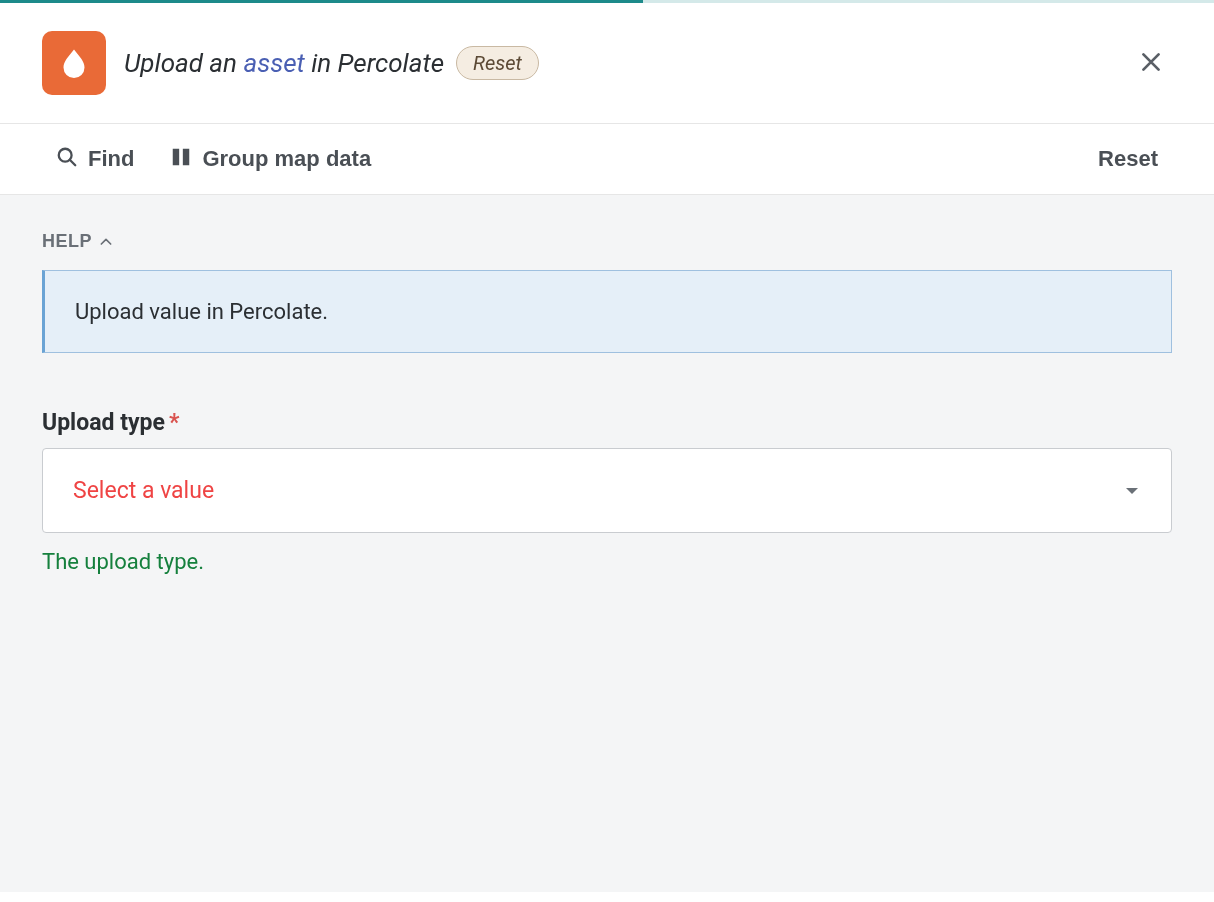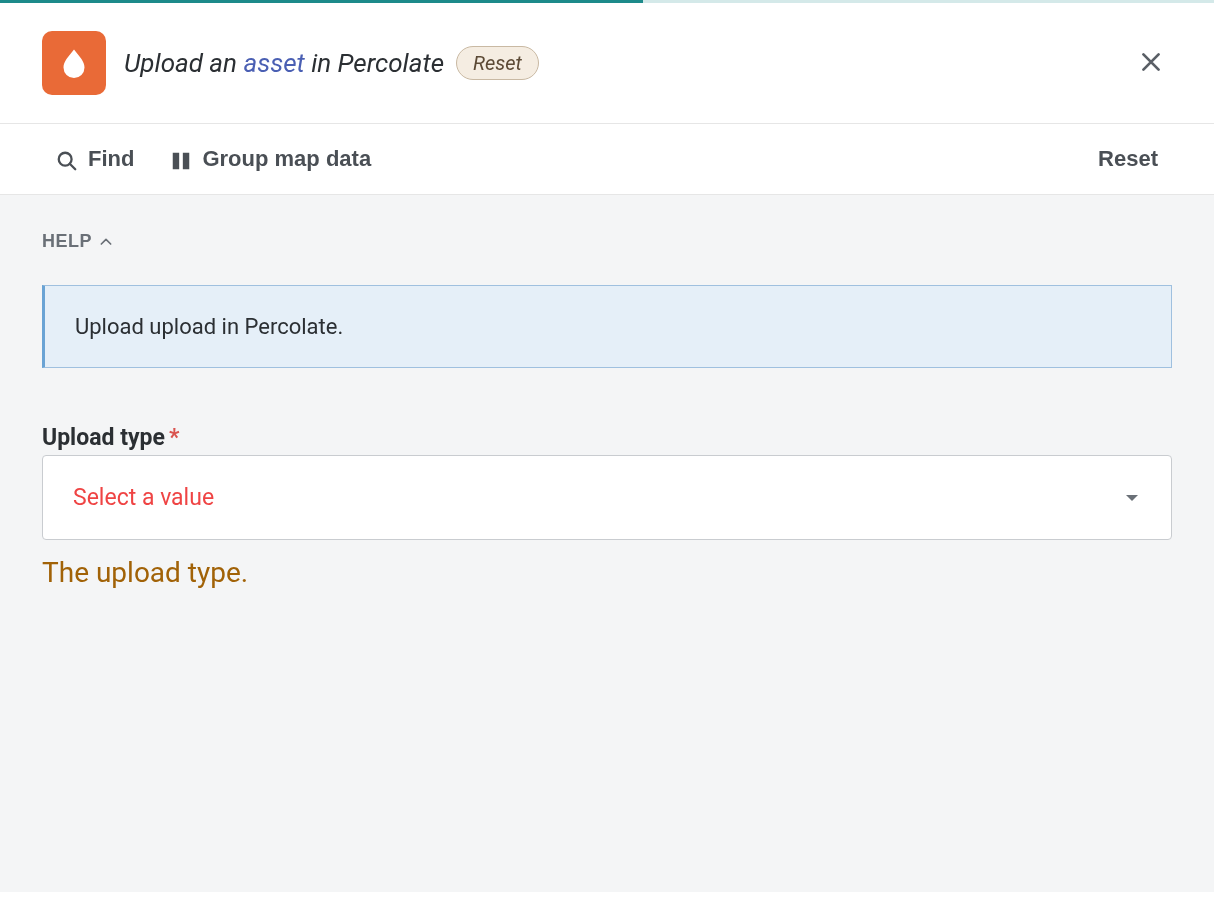--- a/index.html
+++ b/index.html
@@ -87,21 +87,21 @@
       background: #fff;
       border-bottom: 1px solid #e6e6e6;
     }
     .toolbar-left {
       display: flex;
       align-items: center;
       gap: 36px;
     }
     .toolbar-item {
       display: flex;
-      align-items: flex-end;
+      align-items: flex-start;
       gap: 10px;
       font-size: 22px;
       font-weight: 700;
       color: #4a4f55;
       cursor: pointer;
       background: none;
       border: none;
     }
     .toolbar-item svg {
       width: 22px;
@@ -118,21 +118,21 @@
     .content {
       background: #f4f5f6;
       padding: 36px 42px;
       height: calc(902px - 3px - 122px - 80px);
     }
     .help-header {
       display: flex;
       align-items: center;
       gap: 6px;
       cursor: pointer;
-      margin-bottom: 33px;
+      margin-bottom: 18px;
       background: none;
       border: none;
     }
     .help-header-label {
       font-size: 18px;
       font-weight: 700;
       letter-spacing: 0.5px;
       color: #6a7077;
     }
     .help-header svg {
@@ -146,21 +146,21 @@
       border-left: 3px solid #6aa3d4;
       padding: 28px 30px;
       font-size: 22px;
       color: #2b2f33;
       margin-bottom: 56px;
     }
     .field-label {
       font-size: 23px;
       font-weight: 700;
       color: #2b2f33;
-      margin-bottom: 4px;
+      margin-bottom: 12px;
     }
     .required {
       color: #d9534f;
       margin-left: 4px;
     }
     .select-box {
       background: #fff;
       border: 1px solid #c9ccd0;
       border-radius: 4px;
       padding: 28px 30px;
@@ -173,22 +173,22 @@
     .select-placeholder {
       font-size: 23px;
       color: #ef4444;
     }
     .select-box svg {
       width: 18px;
       height: 18px;
       color: #6a7077;
     }
     .field-help {
-      font-size: 28px;
-      color: #a16207;
+      font-size: 22px;
+      color: #15803d;
     }
   </style>
 </head>
 <body>
 
 <div class="top-accent"></div>
 
 <div class="header">
   <div class="header-left">
     <div class="app-icon">
@@ -232,21 +232,21 @@
 
 <div class="content">
   <button class="help-header">
     <span class="help-header-label">HELP</span>
     <svg viewBox="0 0 24 24">
       <path d="M5 15 L12 8 L19 15" stroke="currentColor" stroke-width="2.5" fill="none" stroke-linecap="round" stroke-linejoin="round"></path>
     </svg>
   </button>
 
   <div class="help-box">
-    <span>Upload upload in Percolate.</span>
+    <span>Upload value in Percolate.</span>
   </div>
 
   <div class="field-label">
     <span>Upload type</span><span class="required">*</span>
   </div>
 
   <div class="select-box">
     <span class="select-placeholder">Select a value</span>
     <svg viewBox="0 0 24 24">
       <path d="M4 8 L12 16 L20 8 Z" fill="currentColor"></path>

